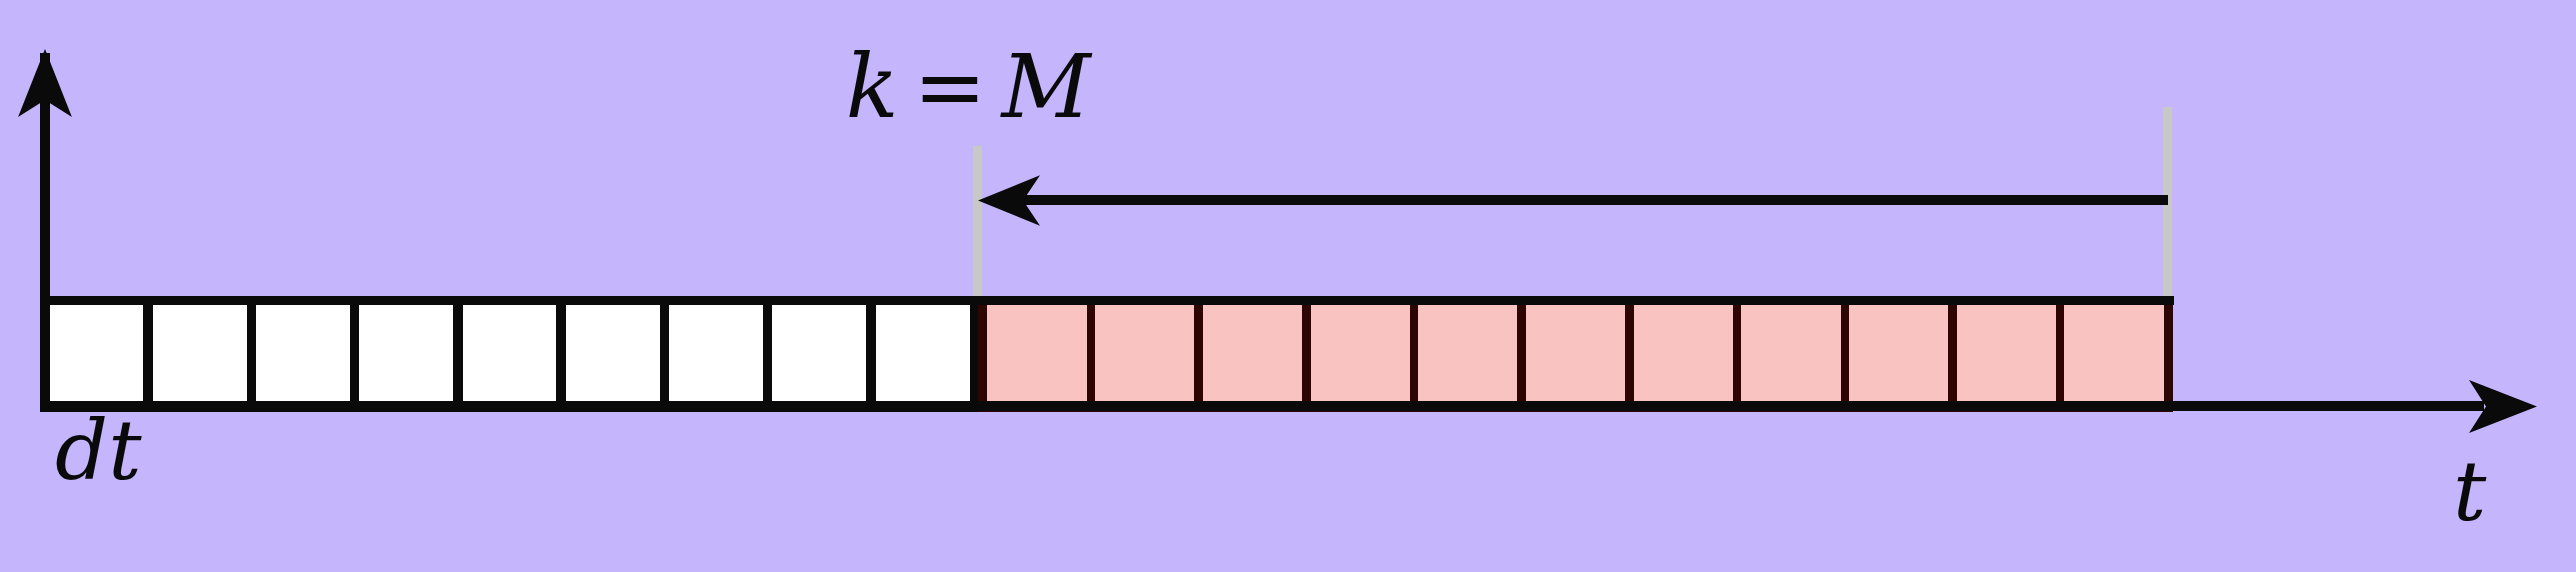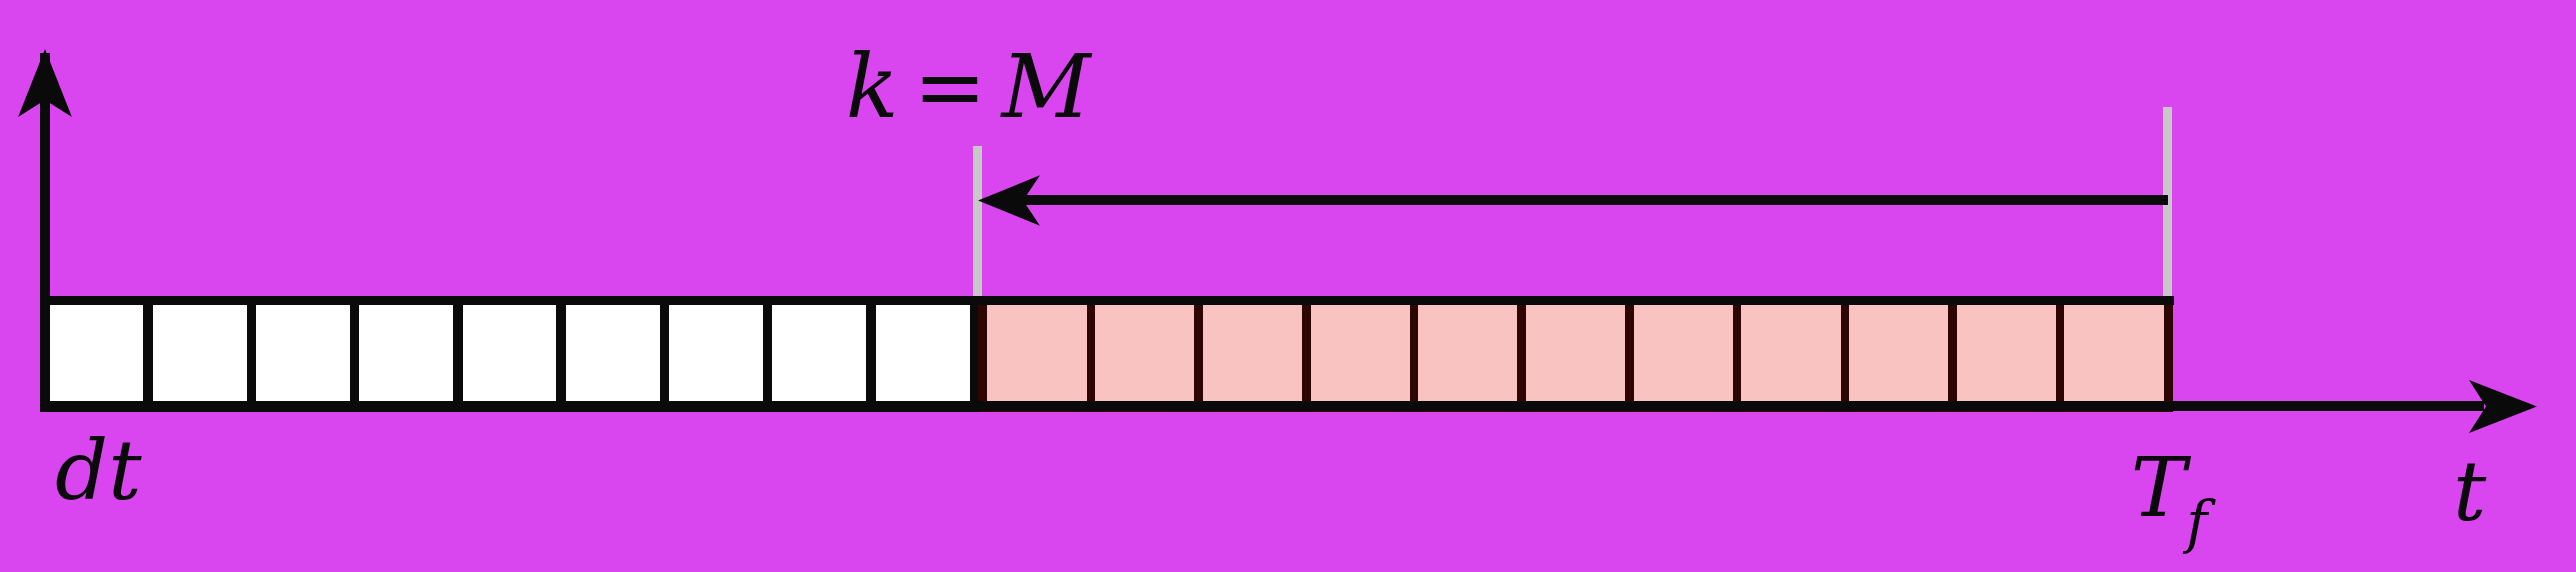--- a/index.html
+++ b/index.html
@@ -1,19 +1,19 @@
 <!DOCTYPE html>
 <html style="font-size:15px"><head>
 <meta charset="utf-8">
 <style>
   html,body{margin:0;padding:0;background:#ffffff;}
   .canvas{
     position:relative;
     width:2576px;height:572px;
-    background:#d946ef;
+    background:#c4b5fd;
     overflow:hidden;
     font-family:"DejaVu Serif","Liberation Serif",serif;
   }
   
   .vline,.hline{position:absolute;background:#0a0a0a;}
   .y-axis-line{left:40px;top:53px;width:10.4px;height:359px;z-index:3;}
   .x-axis-line{left:40px;top:401px;width:2444px;height:10.4px;z-index:3;}
   .row-top-line{left:40px;top:296px;width:2134px;height:9.4px;z-index:3;}
   .constraint-line{left:1020px;top:195px;width:1148px;height:10.4px;z-index:3;}
   
@@ -44,21 +44,21 @@
   .group-pink .cell{background:#f8c3c0;}
   
   .lbl{position:absolute;color:#0a0a0a;line-height:1;white-space:nowrap;z-index:5;}
   .math{font-family:"DejaVu Serif","Liberation Serif",serif;font-style:italic;}
   .lbl-km{left:971px;top:44px;font-size:87px;transform:translateX(-50%);letter-spacing:5.7px;}
   .lbl-km .eq{font-style:normal;padding:0 9.4px;}
   .lbl-target{
     left:1256px;top:104px;font-size:66px;
     font-family:"DejaVu Sans","Liberation Sans",sans-serif;font-style:normal;
   }
-  .lbl-dt{left:55px;top:429px;font-size:83px;text-align:center;}
+  .lbl-dt{left:55px;top:409px;font-size:83px;text-align:center;}
   .lbl-tf{left:2169px;top:446px;font-size:83px;transform:translateX(-50%);}
   .lbl-tf sub{font-size:57px;line-height:1;vertical-align:-26.4px;}
   .lbl-t{left:2453px;top:450px;font-size:83px;}
 </style>
 </head>
 <body>
 
 <div class="canvas">
 
   <div class="vline y-axis-line"></div>
@@ -107,20 +107,17 @@
     <polygon points="0,27 66,0 48,27 66,54"></polygon>
   </svg>
 
   <div class="lbl math lbl-km">
     <span>k</span><span class="eq">=</span><span>M</span>
   </div>
 
 
   <div class="lbl math lbl-dt">dt</div>
 
-  <div class="lbl math lbl-tf">
-    <span>T</span><sub>f</sub>
-  </div>
 
   <div class="lbl math lbl-t">t</div>
 
 </div>
 
 
 </body></html>

